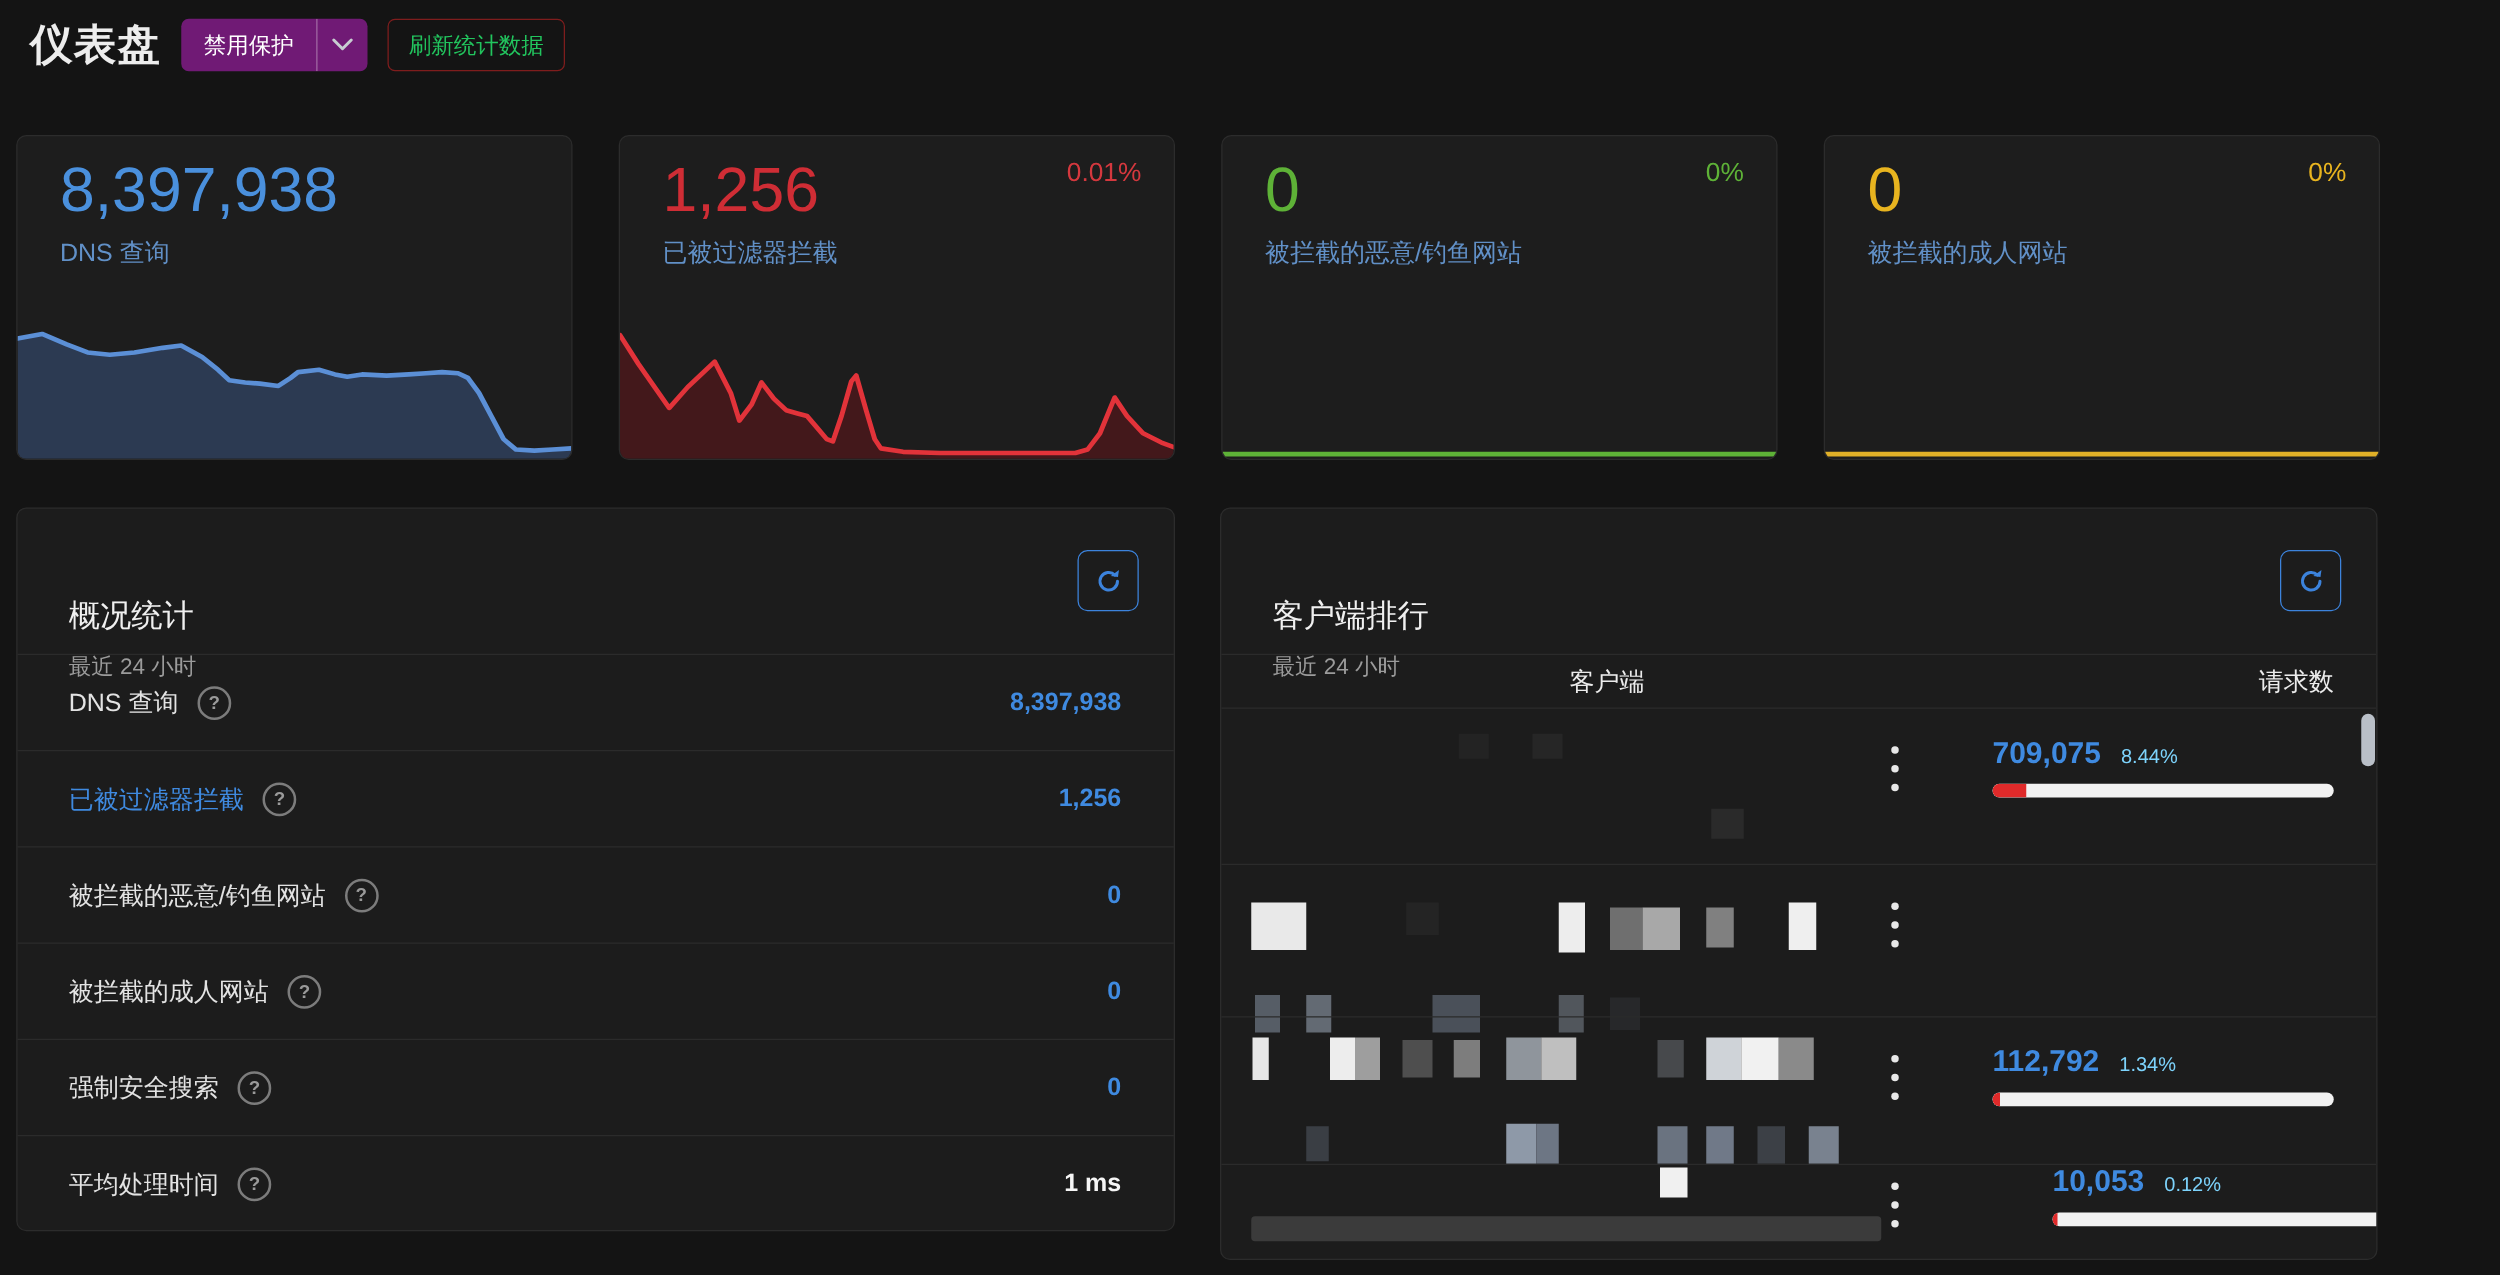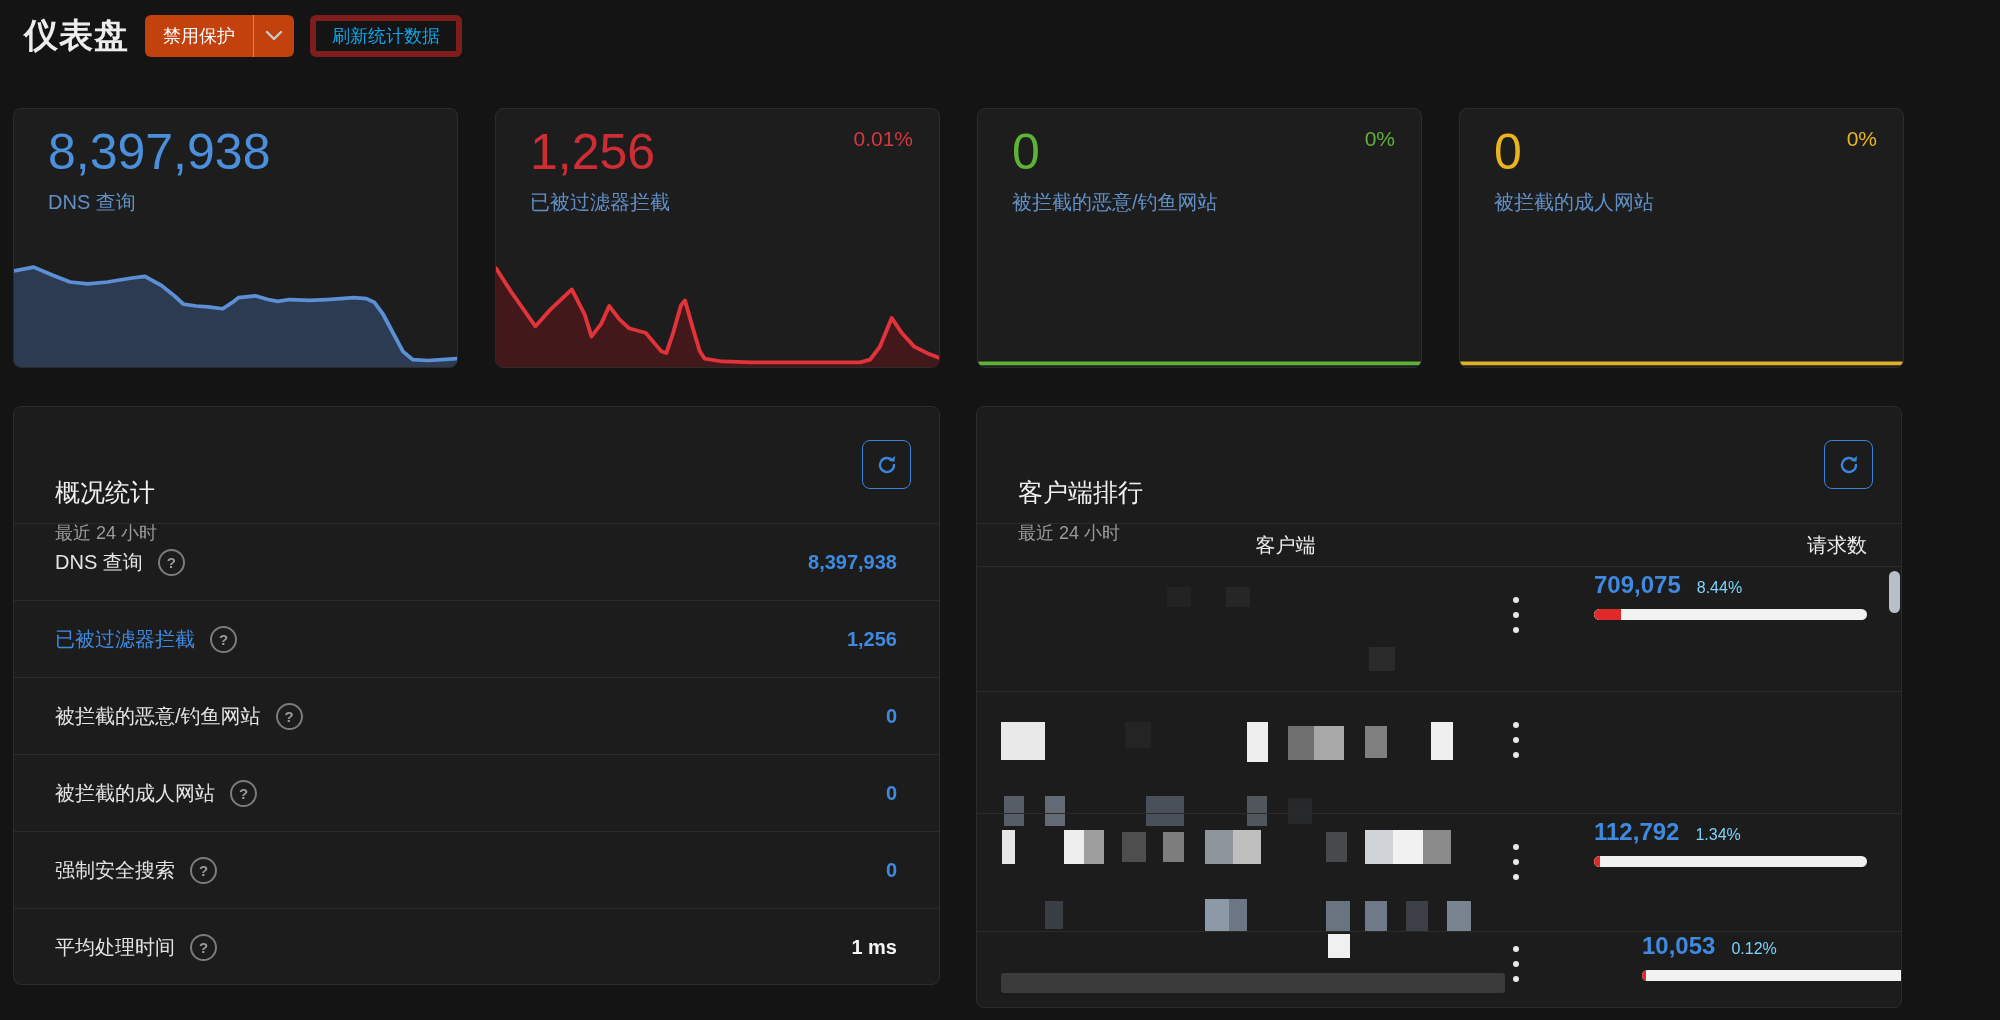--- a/index.html
+++ b/index.html
@@ -2,24 +2,24 @@
 <html><head>
 <meta charset="utf-8">
 <style>
   html,body{margin:0;padding:0;background:#141414;}
   body{width:2000px;height:1020px;position:relative;font-family:"Liberation Sans",sans-serif;color:#e6e6e6;overflow:hidden;}
   .page{position:absolute;inset:0;}
 
   
   .topbar{position:absolute;left:13px;top:12px;height:48px;display:flex;align-items:center;gap:16px;}
   .page-title{font-size:34px;font-weight:600;color:#ededed;letter-spacing:1px;margin-left:11px;}
-  .btn-protection{display:flex;align-items:stretch;height:42px;background:#c2410c;border-radius:6px;overflow:hidden;cursor:pointer;}
+  .btn-protection{display:flex;align-items:stretch;height:42px;background:#701a75;border-radius:6px;overflow:hidden;cursor:pointer;}
   .btn-protection .main{display:flex;align-items:center;padding:0 18px;font-size:18px;color:#fff;}
   .btn-protection .caret{display:flex;align-items:center;justify-content:center;width:40px;border-left:1px solid rgba(255,255,255,.35);}
-  .btn-refresh-stats{height:42px;display:flex;align-items:center;padding:0 16px;background:transparent;border:6px solid #7f1d1d;border-radius:6px;color:#0ea5e9;font-size:18px;cursor:pointer;}
+  .btn-refresh-stats{height:42px;display:flex;align-items:center;padding:0 16px;background:transparent;border:1px solid #7f1d1d;border-radius:6px;color:#22c55e;font-size:18px;cursor:pointer;}
 
   
   .cards{position:absolute;left:13px;top:108px;display:flex;gap:37px;}
   .card{position:relative;width:443px;height:258px;background:#1d1d1d;border:1px solid #2c2c2c;border-radius:8px;overflow:hidden;}
   .card-value{position:absolute;left:34px;top:16px;font-size:50px;line-height:1.1;}
   .card-label{position:absolute;left:34px;top:80px;font-size:20px;color:#6190c7;}
   .card-percent{position:absolute;right:26px;top:18px;font-size:21px;}
   .card-chart{position:absolute;left:0;right:0;bottom:0;height:122px;}
   .card-chart svg{display:block;width:100%;height:100%;}
 
@@ -43,21 +43,21 @@
   
   .cl-header{height:43px;border-top:1px solid #2b2b2b;display:flex;box-sizing:border-box;align-items:center;}
   .cl-header .c1{width:617px;text-align:center;font-size:20px;color:#eceCec;}
   .cl-header .c2{width:273px;text-align:right;font-size:20px;color:#ececec;}
   .cl-row{position:relative;border-top:1px solid #2b2b2b;box-sizing:border-box;}
   .cl-row.h1{height:125px;} .cl-row.h2{height:122px;} .cl-row.h3{height:118px;text-decoration:underline;} .cl-row.h4{height:78px;}
   .mblock{position:absolute;}
   .kebab{position:absolute;left:536px;top:30px;display:flex;flex-direction:column;gap:9px;cursor:pointer;}
   .cl-row.h4 .kebab{top:14px;}
   .kebab i{width:6px;height:6px;border-radius:50%;background:#e8e8e8;display:block;}
-  .cl-right{position:absolute;left:617px;top:4px;width:273px;}
+  .cl-right{position:absolute;left:617px;top:22px;width:273px;}
   .cl-row.h4 .cl-right{top:0;margin-left:48px;}
   .cl-val-line{display:flex;align-items:baseline;gap:16px;}
   .cl-value{font-size:24px;font-weight:bold;color:#3f8ae0;}
   .cl-pct{font-size:16px;color:#7dd3fc;}
   .cl-bar{margin-top:10px;height:11px;background:#f2f2f2;border-radius:6px;overflow:hidden;}
   .cl-bar .fill{height:100%;background:#e02a2a;border-radius:6px 0 0 6px;}
 
   .vscroll{position:absolute;right:1px;top:164px;width:11px;height:42px;background:#b9bfc7;border-radius:6px;}
   .hscroll{position:absolute;left:24px;top:566px;width:504px;height:20px;background:#3b3b3b;border-radius:3px;}
 </style>

